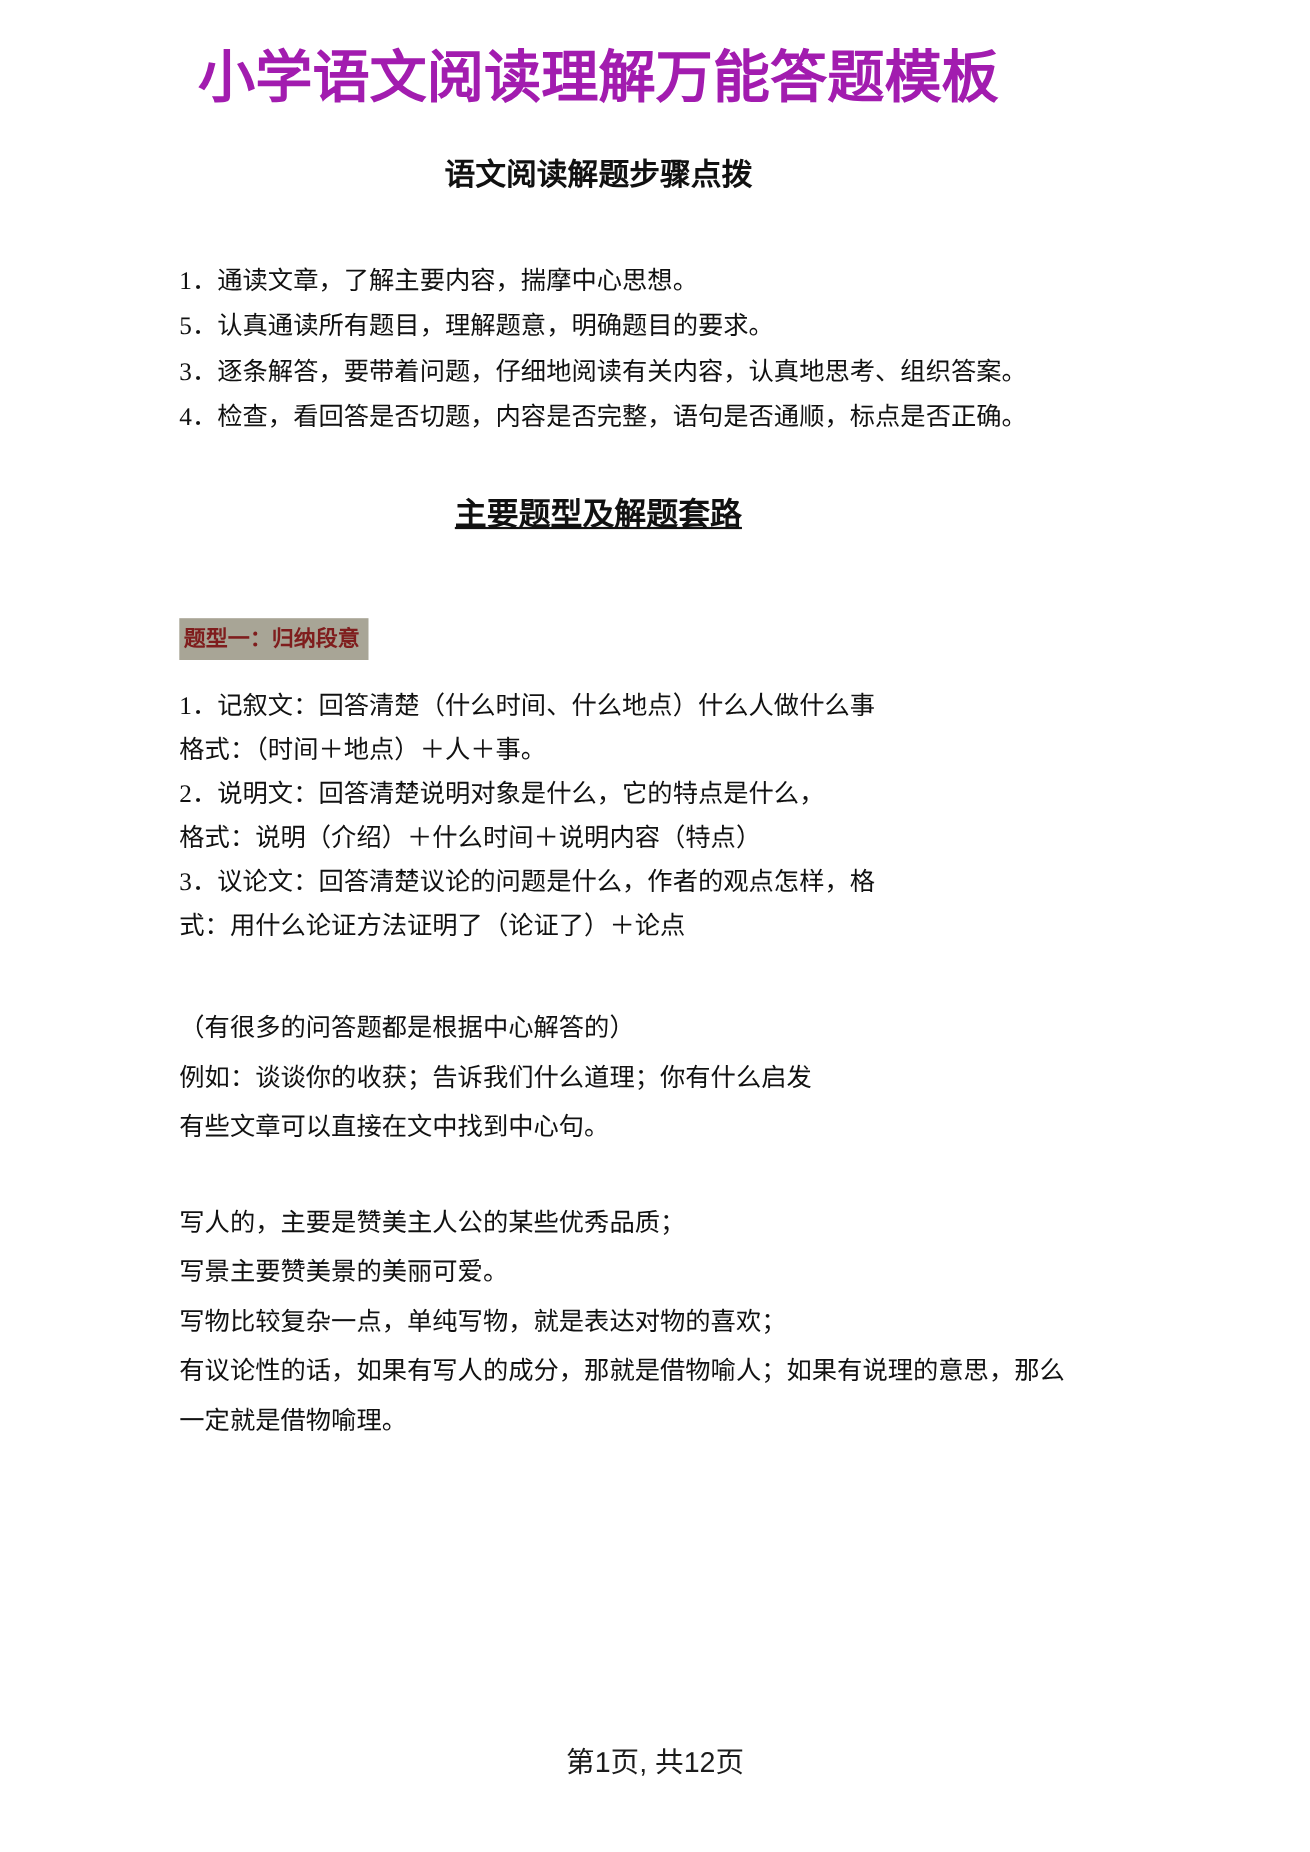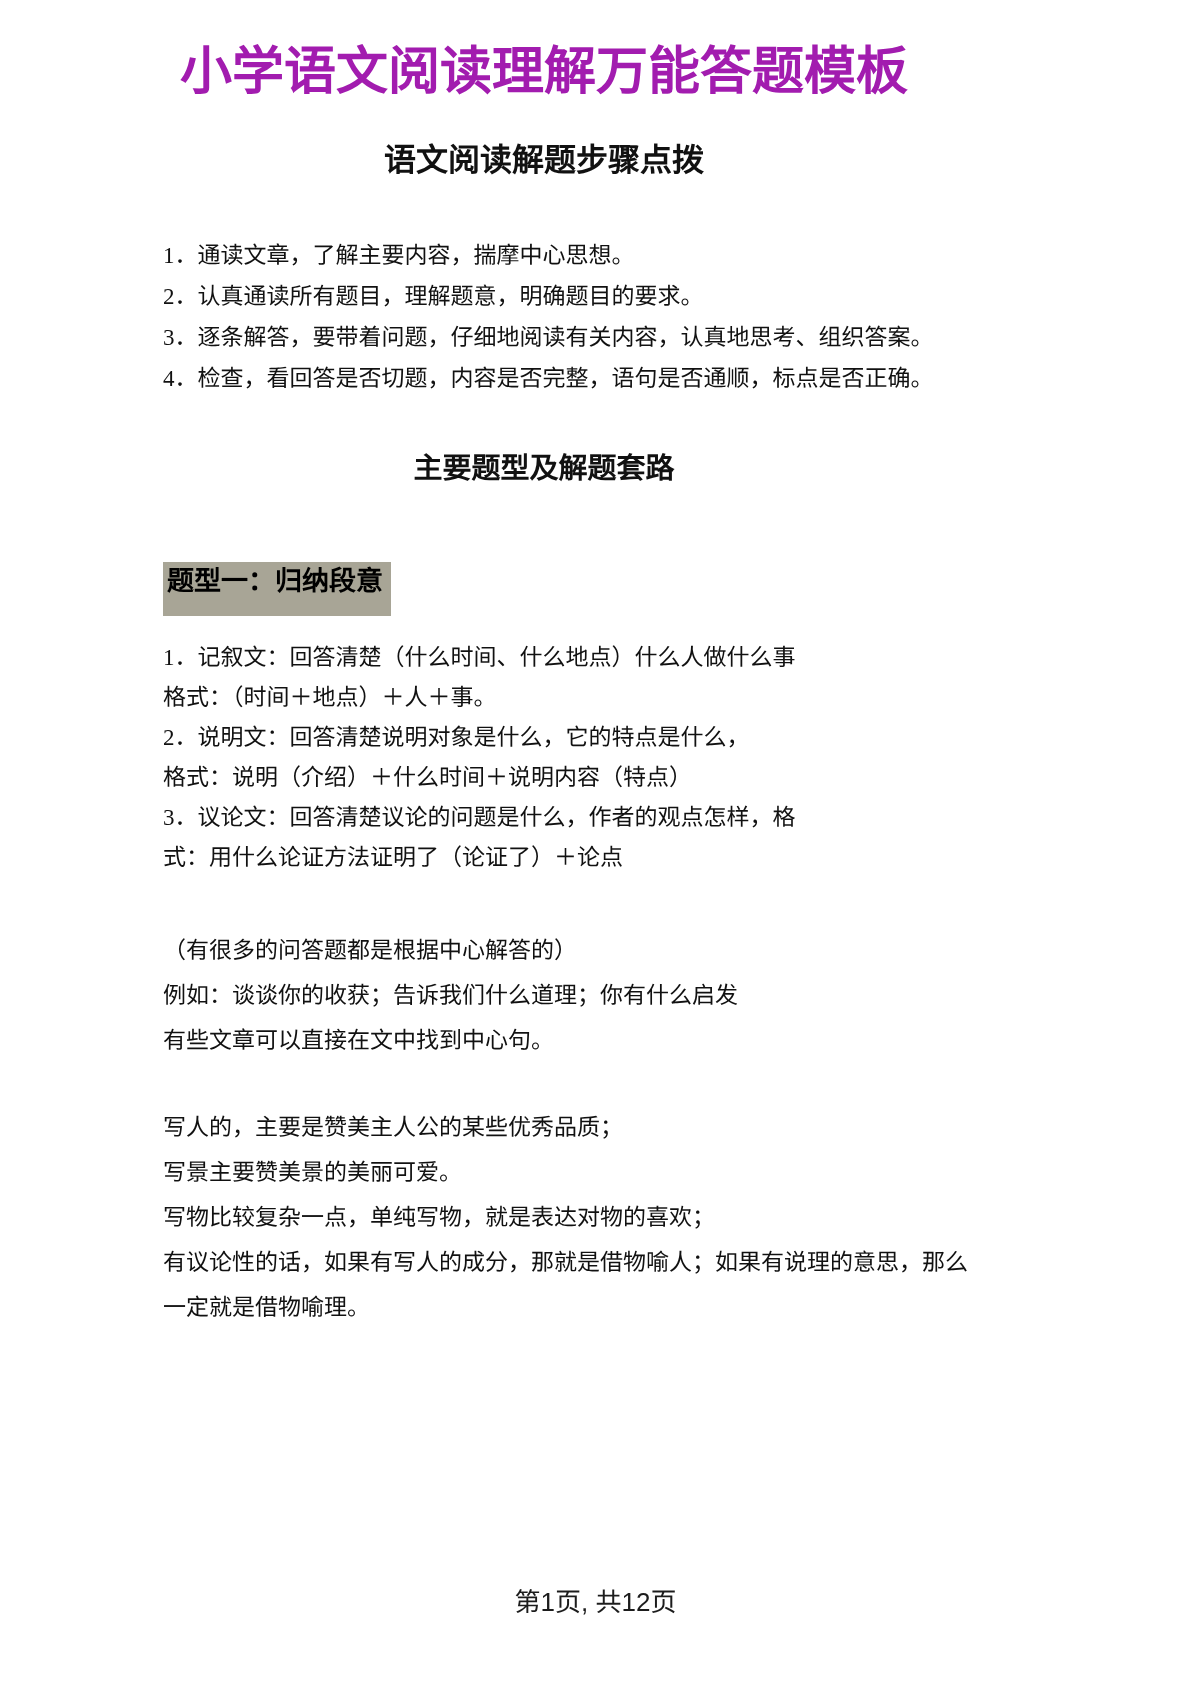--- a/index.html
+++ b/index.html
@@ -26,55 +26,56 @@
     font-weight: bold;
     font-size: 52px;
     line-height: 60px;
     color: #a21caf;
     text-align: center;
     white-space: nowrap;
   }
   .doc-subtitle {
     margin: 0;
     margin-top: 42px;
-    font-size: 32px;
+    font-size: 28px;
     line-height: 34px;
     font-weight: bold;
     text-align: center;
   }
   .steps {
     margin-top: 58px;
     font-size: 23px;
   }
   .steps p {
     margin: 0;
     line-height: 41px;
     white-space: nowrap;
   }
   .main-heading {
     margin: 0;
     margin-top: 52px;
     font-size: 29px;
     line-height: 35px;
     font-weight: bold;
     text-align: center;
+    text-decoration: underline;
   }
   .type-header-row {
     margin: 0;
   }
   .type-header-row.first { margin-top: 76px; }
   .type-header-row.second { margin-top: 94px; }
   .type-header {
     display: inline-block;
     background: #a8a596;
-    color: #000000;
-    font-size: 27px;
+    color: #7f1d1d;
+    font-size: 20px;
     line-height: 30px;
     font-weight: bold;
-    padding: 4px 8px 20px 4px;
+    padding: 4px 8px 4px 4px;
   }
   .sec-lines {
     margin-top: 22px;
     font-size: 23px;
   }
   .sec-lines p {
     margin: 0;
     line-height: 40px;
     white-space: nowrap;
   }
@@ -103,21 +104,21 @@
 <body>
 
 <div class="content">
 
   <h1 class="doc-title">小学语文阅读理解万能答题模板</h1>
 
   <h2 class="doc-subtitle">语文阅读解题步骤点拨</h2>
 
   <div class="steps">
     <p>1．通读文章，了解主要内容，揣摩中心思想。</p>
-    <p>2．认真通读所有题目，理解题意，明确题目的要求。</p>
+    <p>5．认真通读所有题目，理解题意，明确题目的要求。</p>
     <p>3．逐条解答，要带着问题，仔细地阅读有关内容，认真地思考、组织答案。</p>
     <p>4．检查，看回答是否切题，内容是否完整，语句是否通顺，标点是否正确。</p>
   </div>
 
   <h2 class="main-heading">主要题型及解题套路</h2>
 
   <div class="type-header-row first">
     <span class="type-header">题型一：归纳段意</span>
   </div>
 

